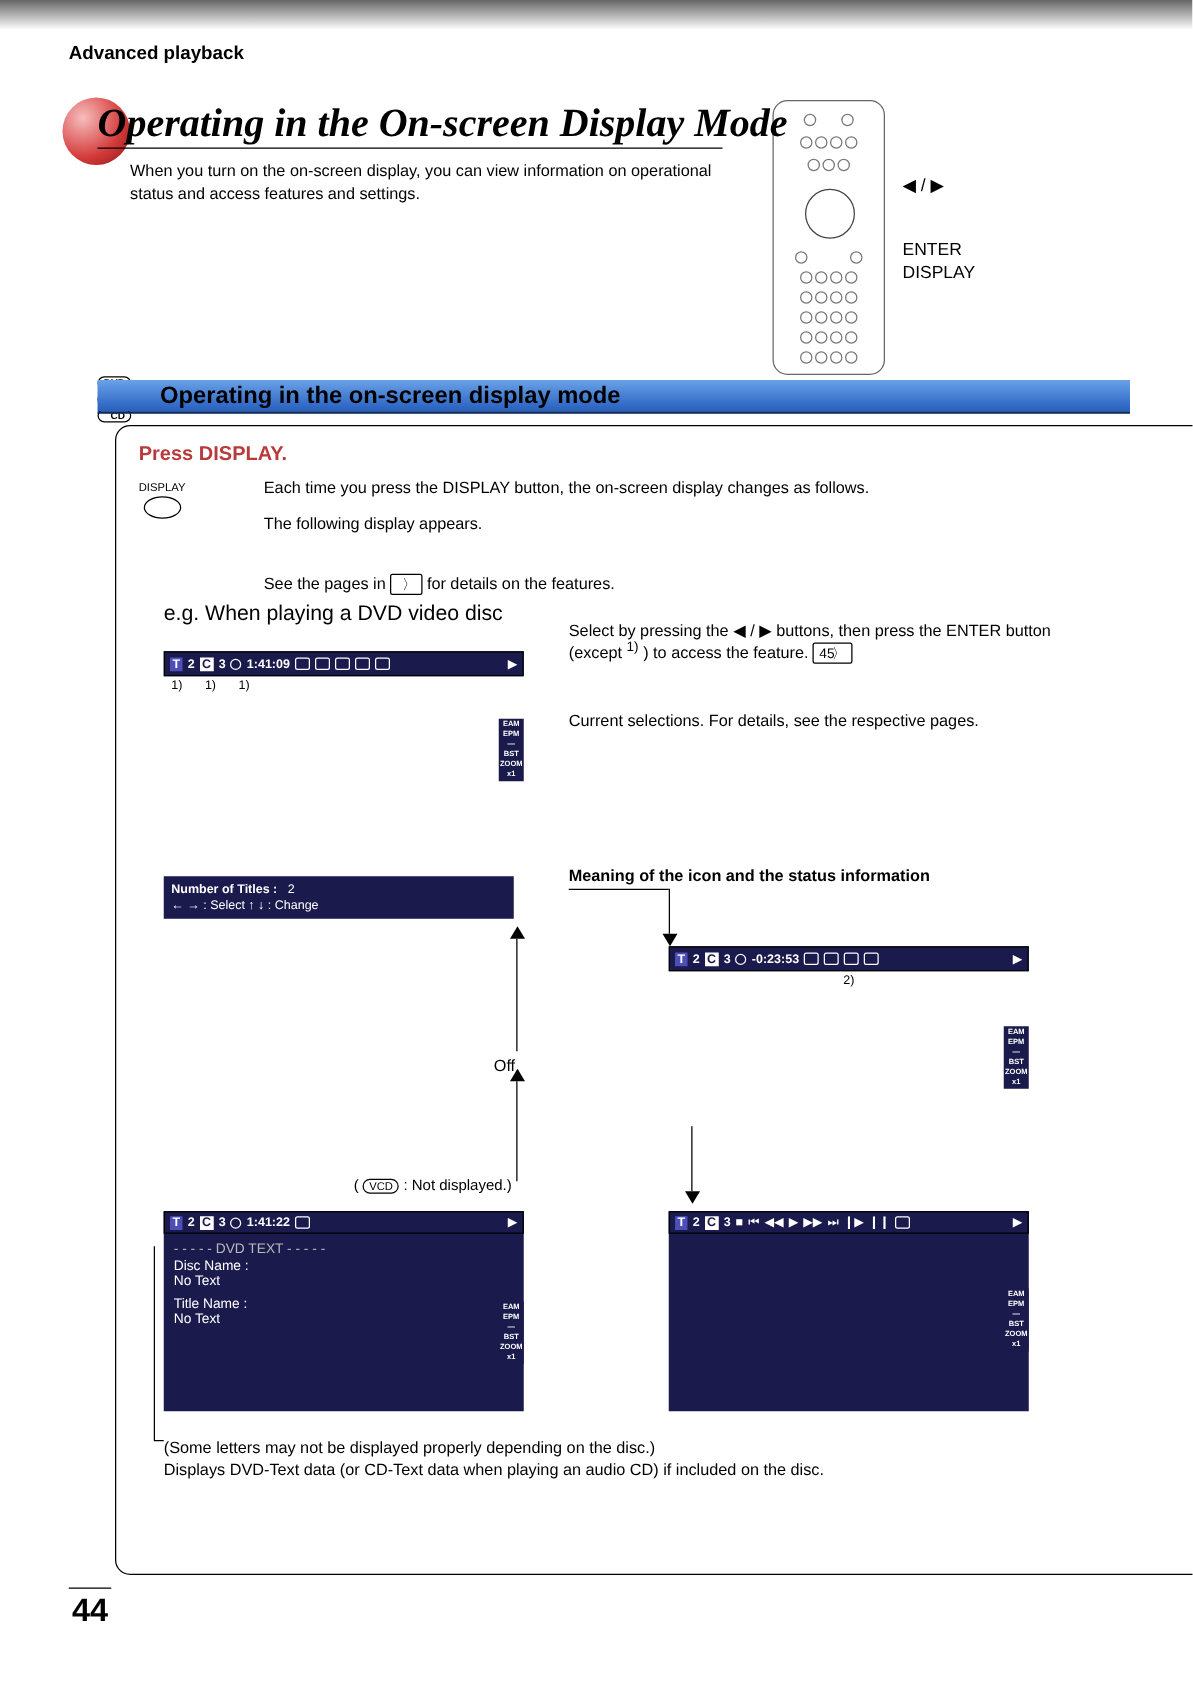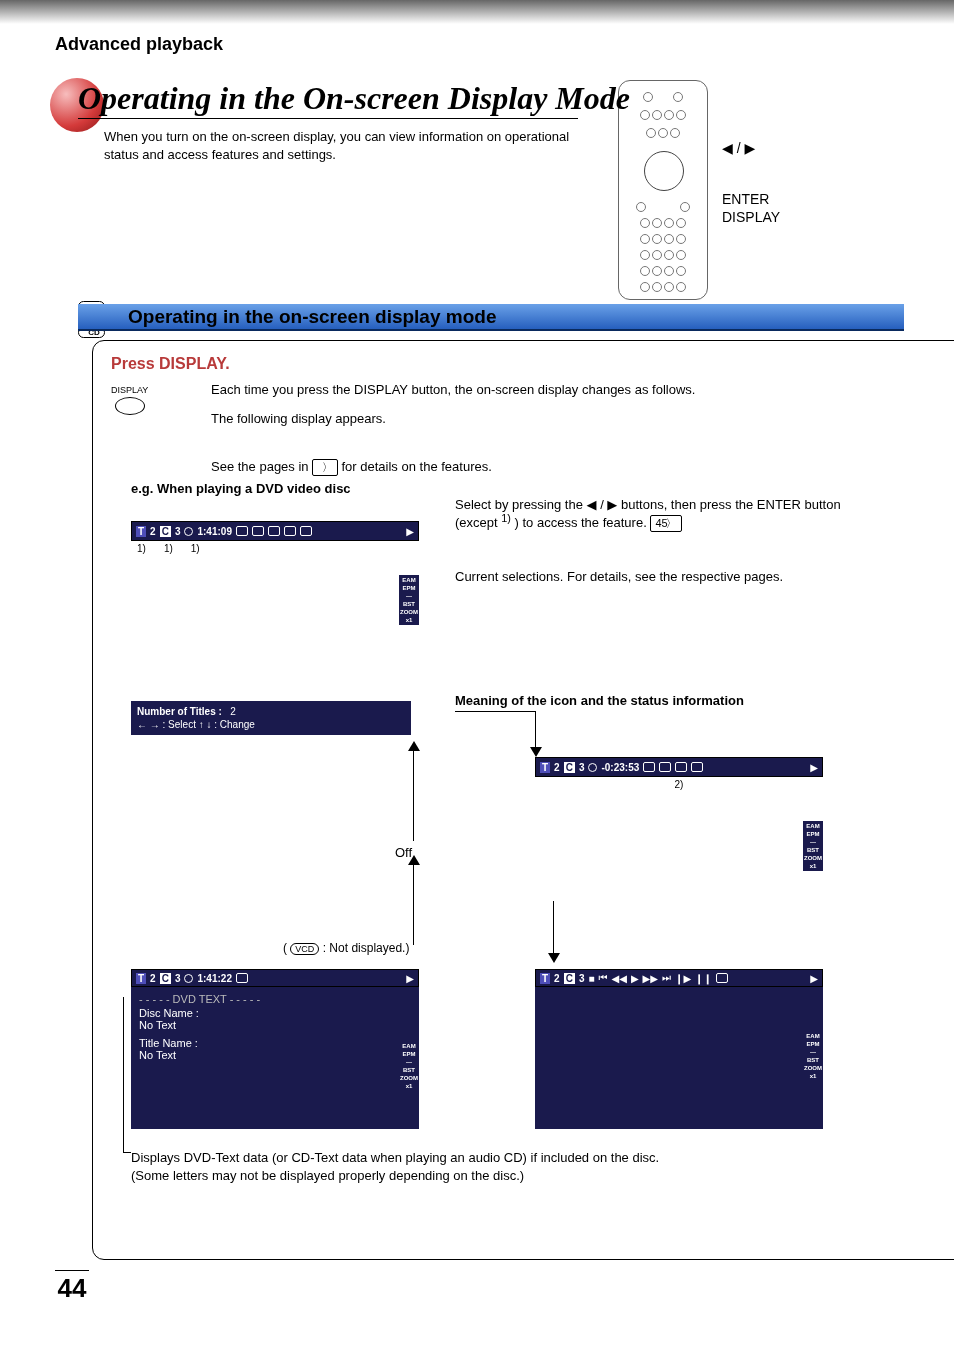--- a/index.html
+++ b/index.html
@@ -10,21 +10,21 @@
     background: #fff;
     position: relative;
     color: #000;
   }
   .top-grad {
     position: absolute; left:0; right:0; top:0; height:24px;
     background: linear-gradient(#666,#fff);
   }
   .header-label {
     position:absolute; top:34px; left:55px;
-    font-weight:bold; font-size:18px;
+    font-weight:bold; font-size:15px;
   }
   .sphere {
     position:absolute; left:50px; top:78px;
     width:54px; height:54px; border-radius:50%;
     background: radial-gradient(circle at 30% 30%, #f7bdbd,#d43a3a 60%, #8a1616);
     z-index:0;
   }
   .main-title {
     position:absolute; left:78px; top:80px;
     font-family:"Times New Roman",serif;
@@ -78,21 +78,21 @@
   .display-btn {
     position:absolute; left:18px; top:44px; font-size:9px; text-align:center;
   }
   .display-btn .oval { width:30px; height:18px; border:1px solid #000; border-radius:50%; margin:2px auto 0;}
   .body-text { margin-left:100px; margin-top:0px; line-height:1.45; }
   .body-text p { margin-bottom:10px; }
   .see-pages { margin-left:100px; margin-top:30px; }
   .page-box { display:inline-block; border:1px solid #000; padding:0 4px; font-size:12px; border-radius:2px;}
   .pointer-after::after { content:"〉"; font-size:11px; margin-left:-2px; }
 
-  .eg-line { position:absolute; left:38px; top:140px; font-size:13px;font-weight:bold;}
+  .eg-line { position:absolute; left:38px; top:140px; font-size:17px;}
 
   
   .osd-wrap { position:absolute; }
   .osd {
     background:#1a1a4d; color:#fff; font-size:10px;
     border:1px solid #000; height:20px; display:flex; align-items:center;
     padding:0 4px; gap:4px;
   }
   .osd .tbadge{ background:#4e4eb8; padding:0 2px; font-weight:bold;}
   .osd .cbadge{ background:#fff; color:#1a1a4d; font-weight:bold; padding:0 2px;}
@@ -351,18 +351,18 @@
     <span>—</span>
     <span>BST</span>
     <span>ZOOM</span>
     <span>x1</span>
   </div>
 
   <div class="vline" style="left:30px; top:656px; height:155px;"></div>
   <div class="hline" style="left:30px; top:811px; width:8px;"></div>
 
   <div class="footnote-block">
+    <div>(Some letters may not be displayed properly depending on the disc.)</div>
     <div>Displays DVD-Text data (or CD-Text data when playing an audio CD) if included on the disc.</div>
-    <div>(Some letters may not be displayed properly depending on the disc.)</div>
   </div>
 </div>
 
 <div class="page-num">44</div>
 
 </body></html>

